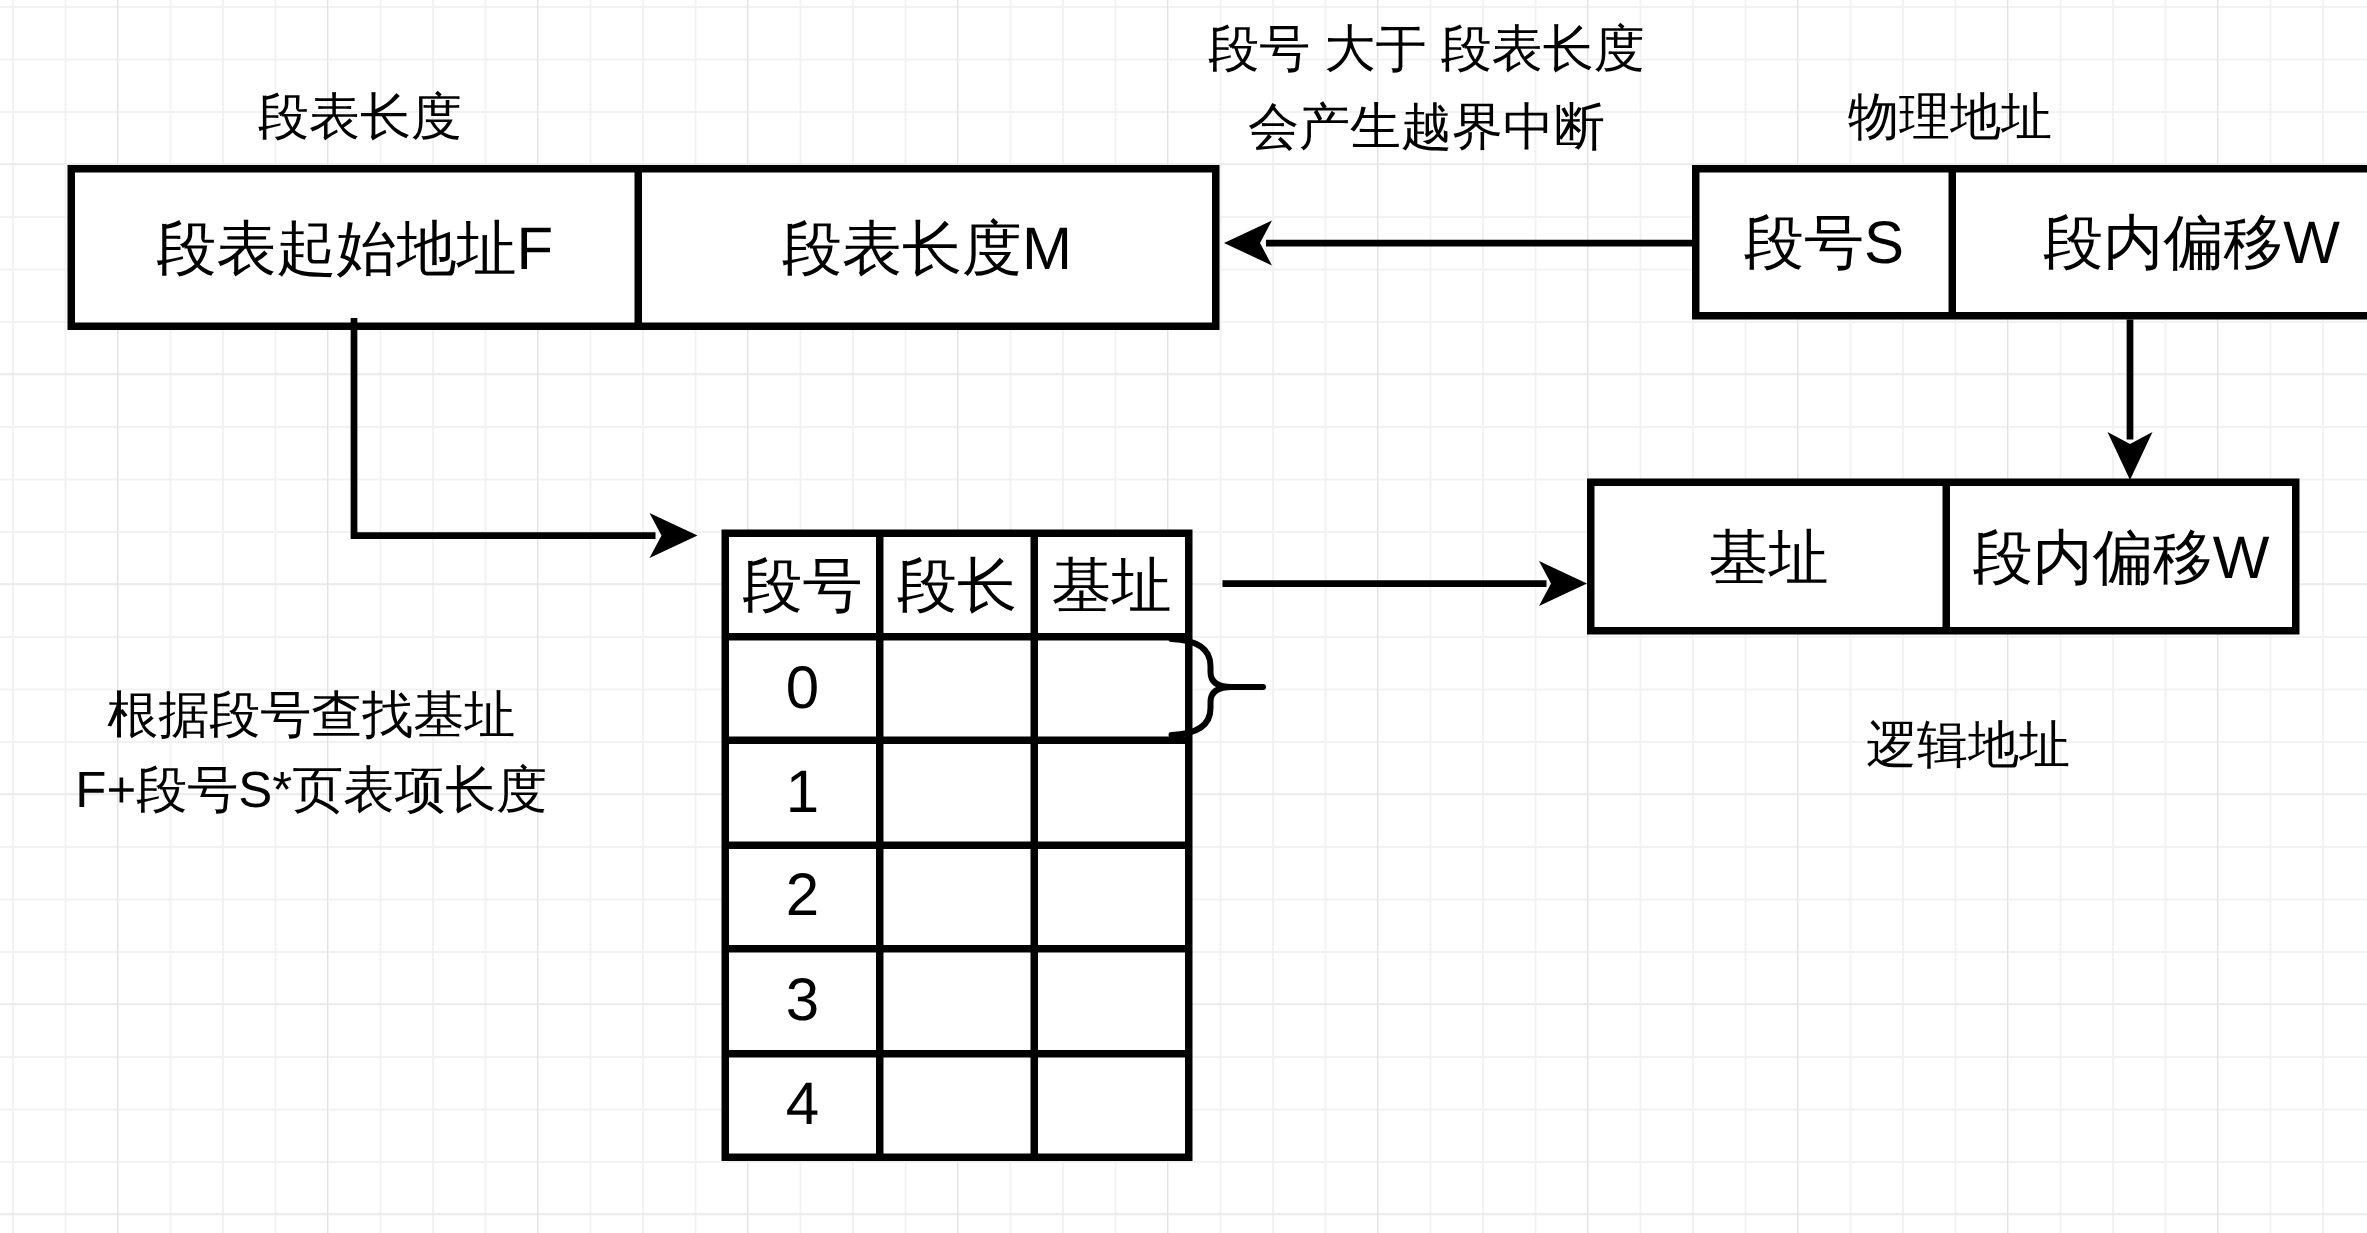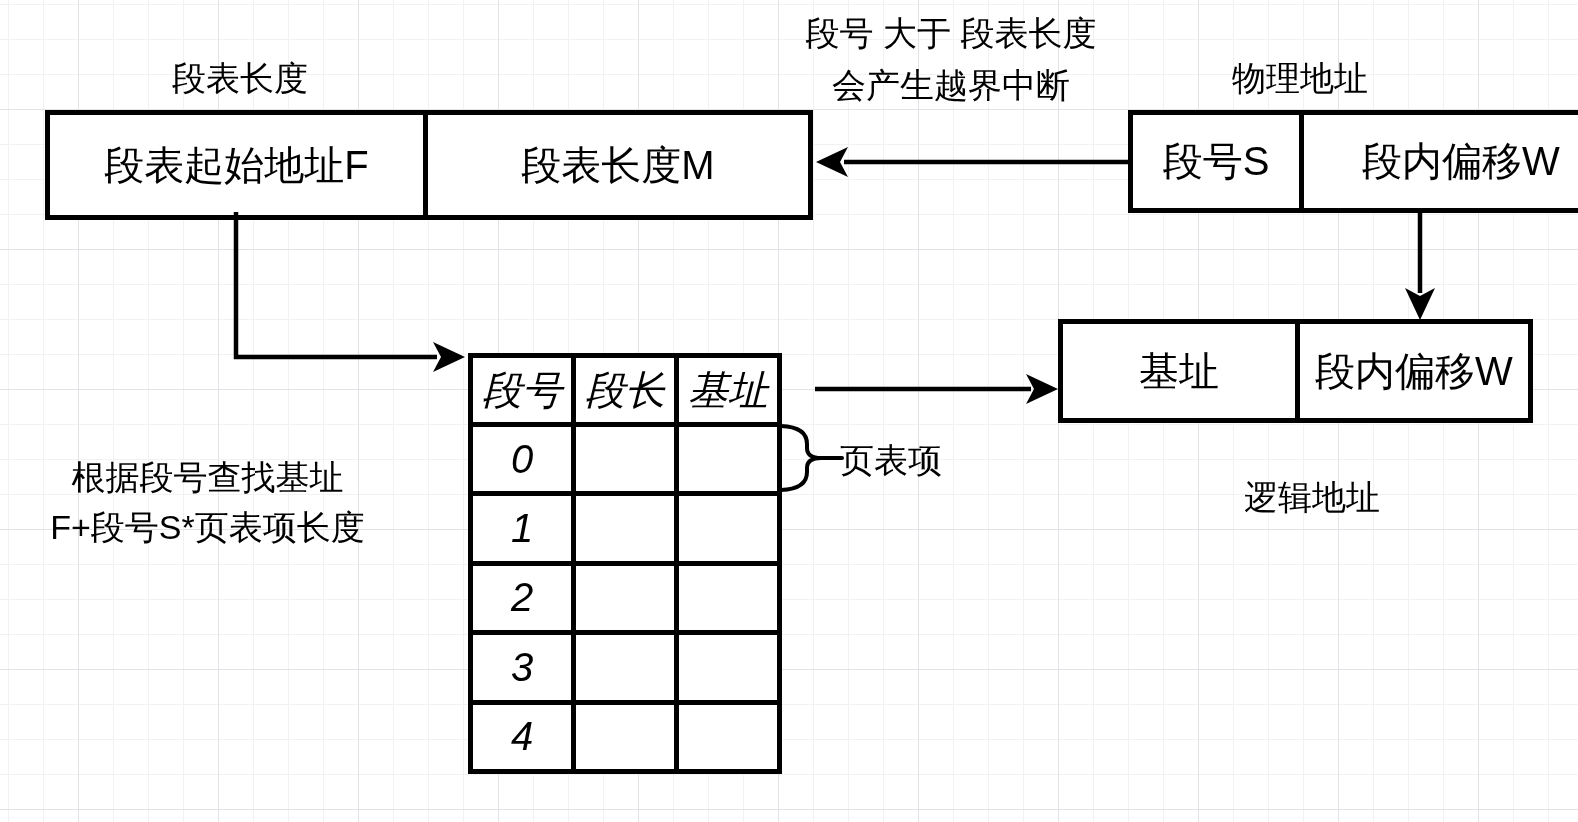--- a/index.html
+++ b/index.html
@@ -47,24 +47,23 @@
     display:flex;
     align-items:center;
     justify-content:center;
     font-size:40px;
     white-space:nowrap;
   }
   .register-box{left:45px;top:110px;width:768px;height:110px;grid-template-columns:373px 1fr;}
   .logical-box{left:1128px;top:110px;width:495px;height:103px;grid-template-columns:166px 1fr;}
   .physical-box{left:1058px;top:319px;width:475px;height:104px;grid-template-columns:232px 1fr;}
   .segment-table{
-    left:468px;top:353px;width:314px;height:421px;
+    left:481px;top:353px;width:314px;height:421px;
     grid-template-columns:1fr 1fr 1fr;
     grid-template-rows:64px repeat(5,1fr);
-    font-style:italic;
   }
   .svg-overlay{left:0;top:0;pointer-events:none;}
 </style>
 </head>
 <body>
 
 <div class="canvas">
 
   <div class="abs label center" style="left:45px;top:52px;width:390px;">段表长度</div>
 
@@ -74,21 +73,20 @@
   </div>
 
   <div class="abs label center" style="left:1150px;top:52px;width:300px;">物理地址</div>
 
 
   <div class="abs label center" style="left:0px;top:410px;width:415px;line-height:50px;margin-top:42px;">
     <div>根据段号查找基址</div>
     <div>F+段号S*页表项长度</div>
   </div>
 
-  <div class="abs label" style="left:840px;top:434px;">页表项</div>
 
   <div class="abs label center" style="left:1162px;top:471px;width:300px;">逻辑地址</div>
 
   <div class="abs box register-box">
     <div class="cell">段表起始地址F</div>
     <div class="cell">段表长度M</div>
   </div>
 
   <div class="abs box logical-box">
     <div class="cell">段号S</div>

